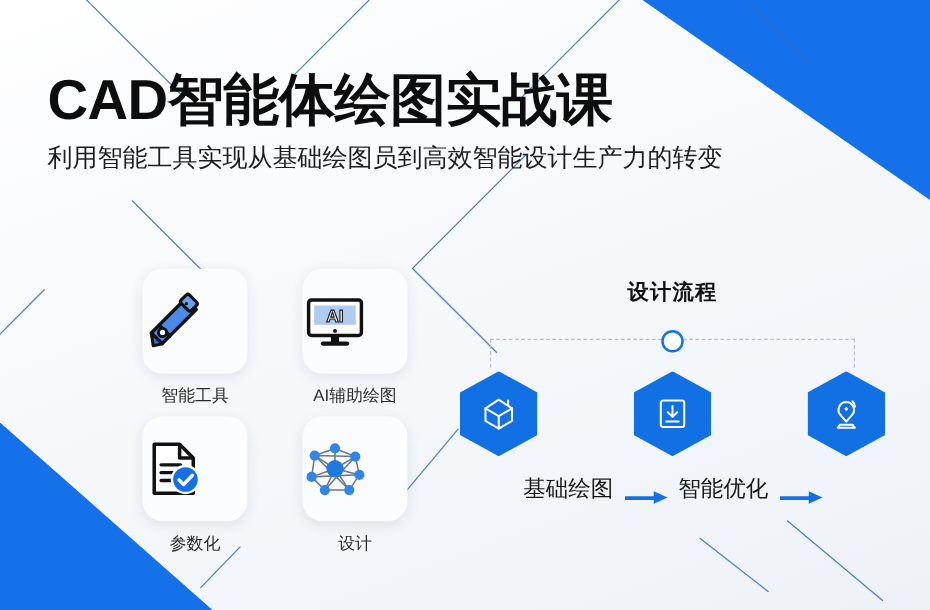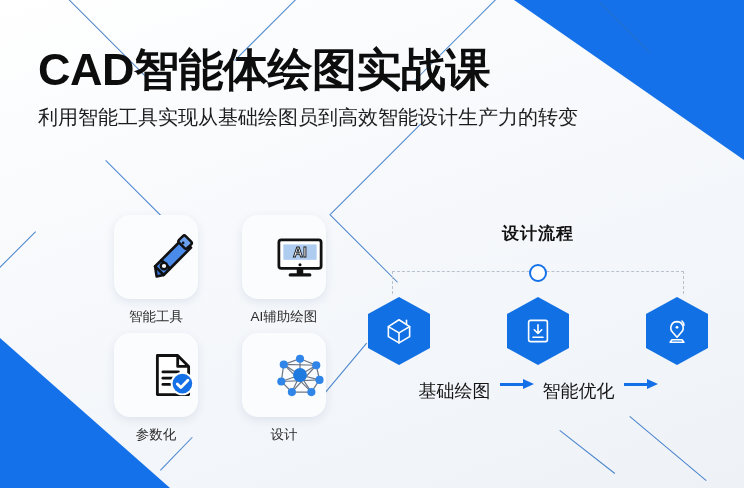--- a/index.html
+++ b/index.html
@@ -29,36 +29,36 @@
   }
   .dline{
     position:absolute;
     height:0;border-top:1.4px solid #2a6fc4;
     transform-origin:0 0;opacity:.85;
   }
   
   .header{position:absolute;left:38px;top:46px;width:660px;}
   .title{
     font-size:45px;line-height:1.06;font-weight:bold;color:#0d0d0d;
-    letter-spacing:-0.5px;white-space:nowrap;
+    letter-spacing:-0.5px;white-space:nowrap;margin-top:10px;
   }
   .subtitle{
     margin-top:11px;
     font-size:20px;line-height:1.2;color:#1d1d1d;white-space:nowrap;
   }
   
   .features{
     position:absolute;left:92px;top:215px;
     display:grid;grid-template-columns:128px 128px;grid-template-rows:118px 118px;
   }
   .feature{display:flex;flex-direction:column;align-items:center;}
   .fcard{
     width:84px;height:84px;border-radius:16px;background:#fbfcfe;
     box-shadow:0 3px 10px rgba(40,70,120,.10);
-    display:flex;align-items:center;justify-content:flex-end;
+    display:flex;align-items:center;justify-content:flex-start;
   }
   .flabel{margin-top:9px;font-size:13.5px;color:#2b2b2b;white-space:nowrap;text-align:center;}
   
   .flow{position:absolute;left:352px;top:222px;width:372px;}
   .flow-title{
     text-align:center;font-size:17px;font-weight:bold;color:#111;
     letter-spacing:1px;
   }
   .bracket{position:relative;height:36px;margin-top:14px;}
   .bracket .bar{
@@ -71,21 +71,21 @@
     border:2.2px solid #1471ea;background:#fff;
   }
   .hexrow{display:flex;justify-content:space-between;padding:0 16px;margin-top:2px;}
   .hex{
     width:62px;height:68px;background:#1170e4;
     clip-path:polygon(50% 0,100% 25%,100% 75%,50% 100%,0 75%,0 25%);
     display:flex;align-items:center;justify-content:center;
     filter:drop-shadow(0 4px 7px rgba(17,112,228,.30));
   }
   .steprow{
-    display:flex;align-items:flex-start;justify-content:center;
+    display:flex;align-items:flex-end;justify-content:center;
     margin-top:14px;gap:9px;
   }
   .steprow .lbl{font-size:18px;color:#151515;white-space:nowrap;}
   .arrow{
     position:relative;width:34px;height:10px;flex:none;
   }
   .arrow:before{
     content:"";position:absolute;left:0;top:4px;width:24px;height:3px;background:#1470e6;
   }
   .arrow:after{

